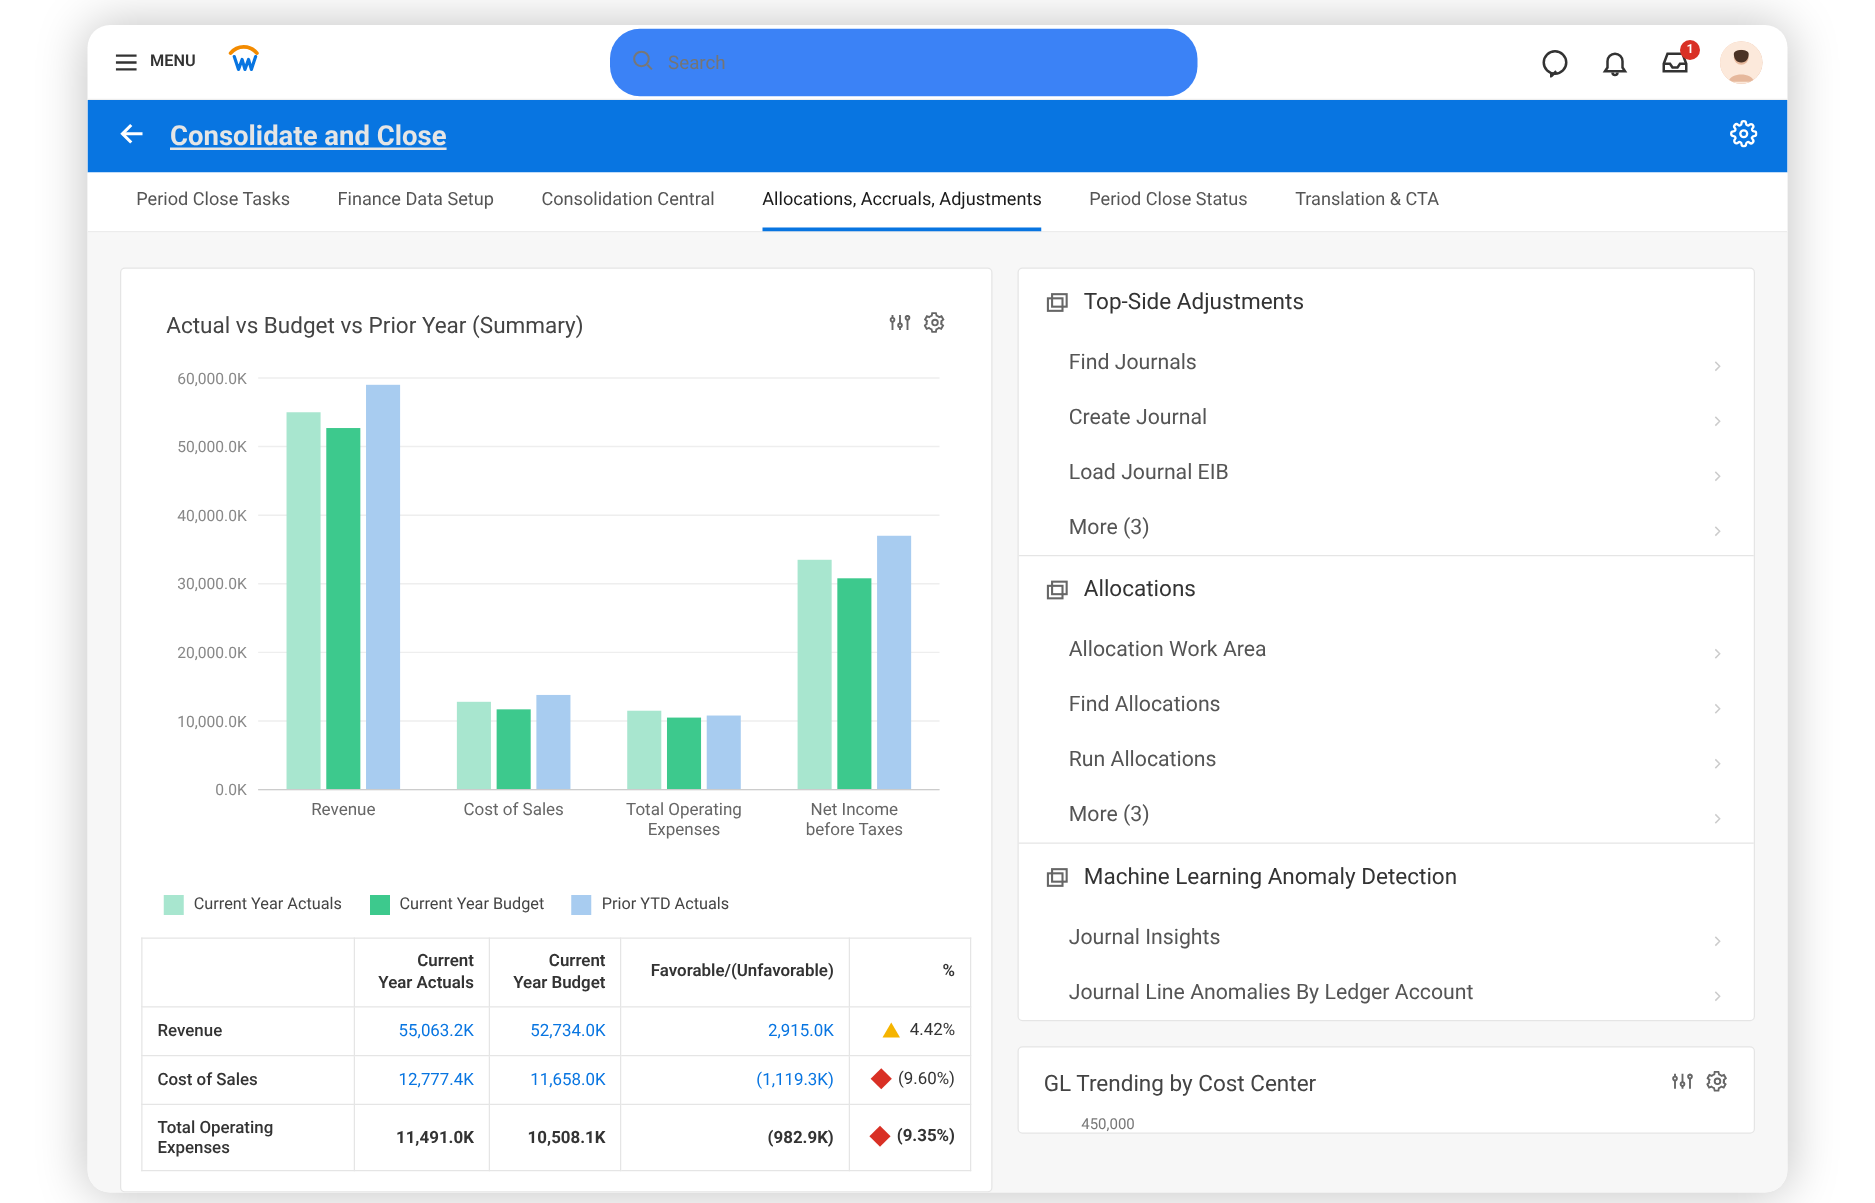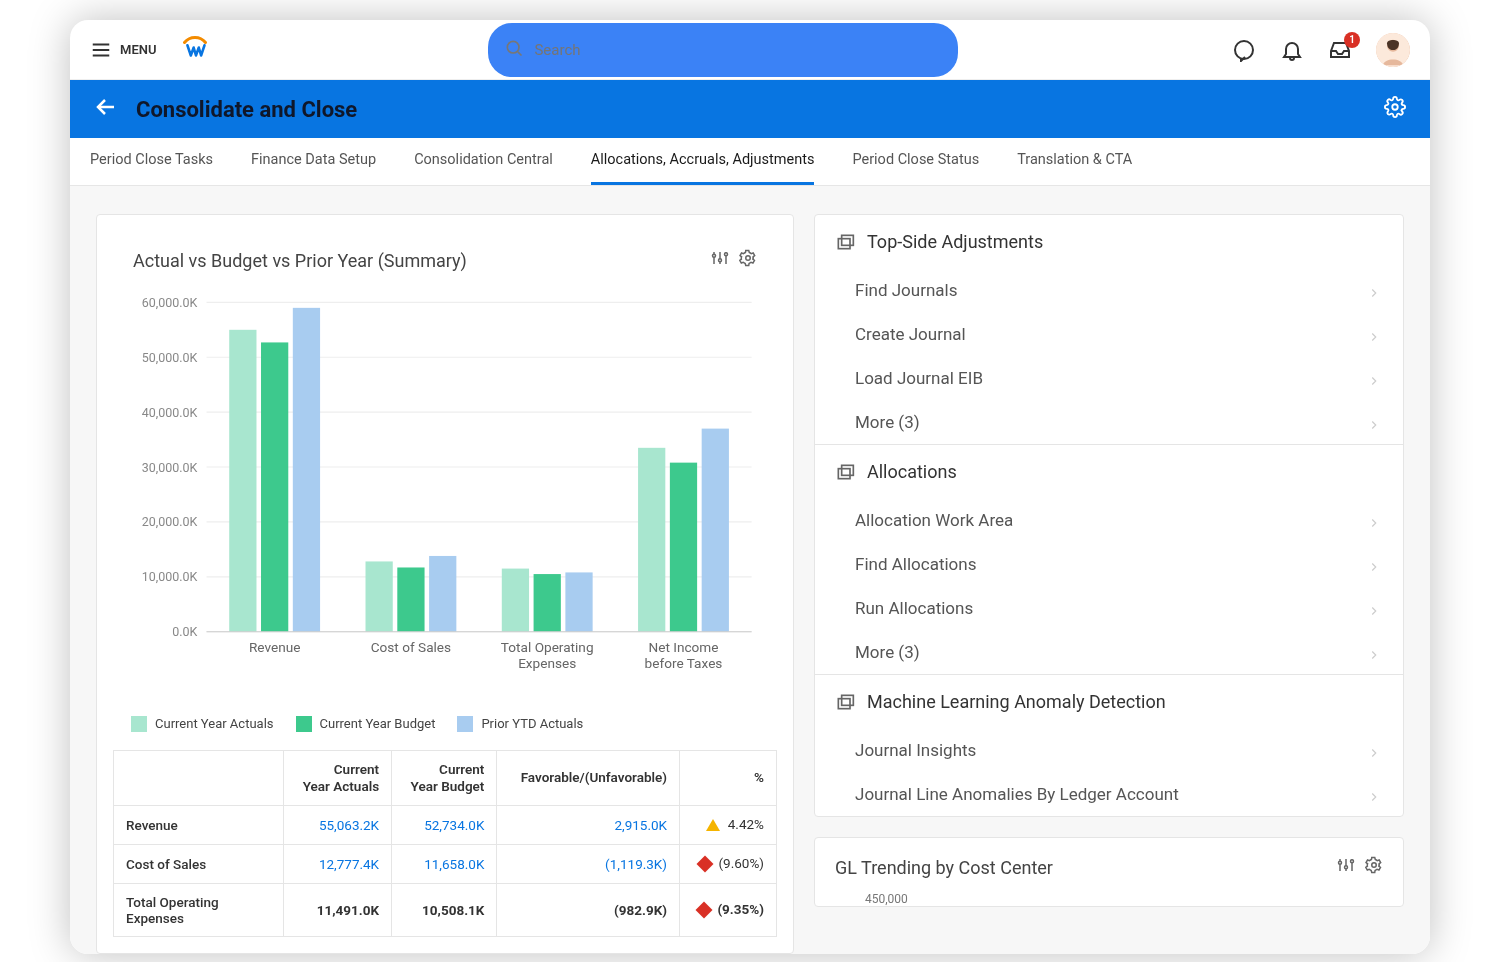--- a/index.html
+++ b/index.html
@@ -15,28 +15,28 @@
   .search { display:flex; align-items:center; background:#3b82f6; border-radius:24px; height:54px; padding:0 16px; gap:10px; color:#777;}
   .search input { border:none; background:transparent; outline:none; font-size:15px; width:100%; color:#333;}
   .topbar-spacer { flex:1; }
   .topbar-icons { display:flex; align-items:center; gap:24px; }
   .icon-btn { width:24px; height:24px; cursor:pointer; color:#333; position:relative;}
   .icon-btn svg { width:24px; height:24px; stroke:#333; }
   .badge { position:absolute; top:-6px; right:-8px; background:#d93025; color:#fff; font-size:10px; width:16px; height:16px; border-radius:50%; display:flex; align-items:center; justify-content:center; font-weight:600;}
   .avatar { width:34px; height:34px; border-radius:50%; background: linear-gradient(135deg,#f8d7c3,#e6b89c); display:flex; align-items:center; justify-content:center; overflow:hidden;}
   .avatar svg{width:34px;height:34px;}
   
-  .blue-header { background:#0875e1; color:#0f172a; display:flex; align-items:center; padding:0 24px; height:58px; gap:18px;}
+  .blue-header { background:#0875e1; color:#e5e5e5; display:flex; align-items:center; padding:0 24px; height:58px; gap:18px;text-decoration:underline;}
   .blue-header .back { cursor:pointer; }
   .blue-header .back svg{width:24px;height:24px;}
   .blue-header h1 { font-size:22px; font-weight:700;}
   .blue-spacer{flex:1;}
   .blue-gear svg{width:22px;height:22px;}
   
-  .tabs { display:flex; gap:38px; padding:0 20px; border-bottom:1px solid #e6e6e6; height:48px; align-items:flex-end; background:#fff;}
+  .tabs { display:flex; gap:38px; padding:0 39px; border-bottom:1px solid #e6e6e6; height:48px; align-items:flex-end; background:#fff;}
   .tab { padding-bottom:14px; font-size:14.5px; color:#555; cursor:pointer; border-bottom:3px solid transparent; white-space:nowrap;}
   .tab.active { color:#1a1a1a; font-weight:400; border-bottom-color:#0875e1;}
   
   .content { display:flex; gap:20px; padding:28px 26px 0 26px; background:#f7f7f7; min-height:640px;}
   .left-col { flex:1; }
   .right-col { width:590px; display:flex; flex-direction:column; gap:20px;}
   .card { background:#fff; border:1px solid #e5e5e5; border-radius:4px; padding:16px;}
   .card-header { display:flex; align-items:center; padding:18px 20px 6px 20px; gap:10px;}
   .card-title { font-size:18px; color:#444; flex:1;}
   .card-tools { display:flex; gap:10px; color:#666;}

